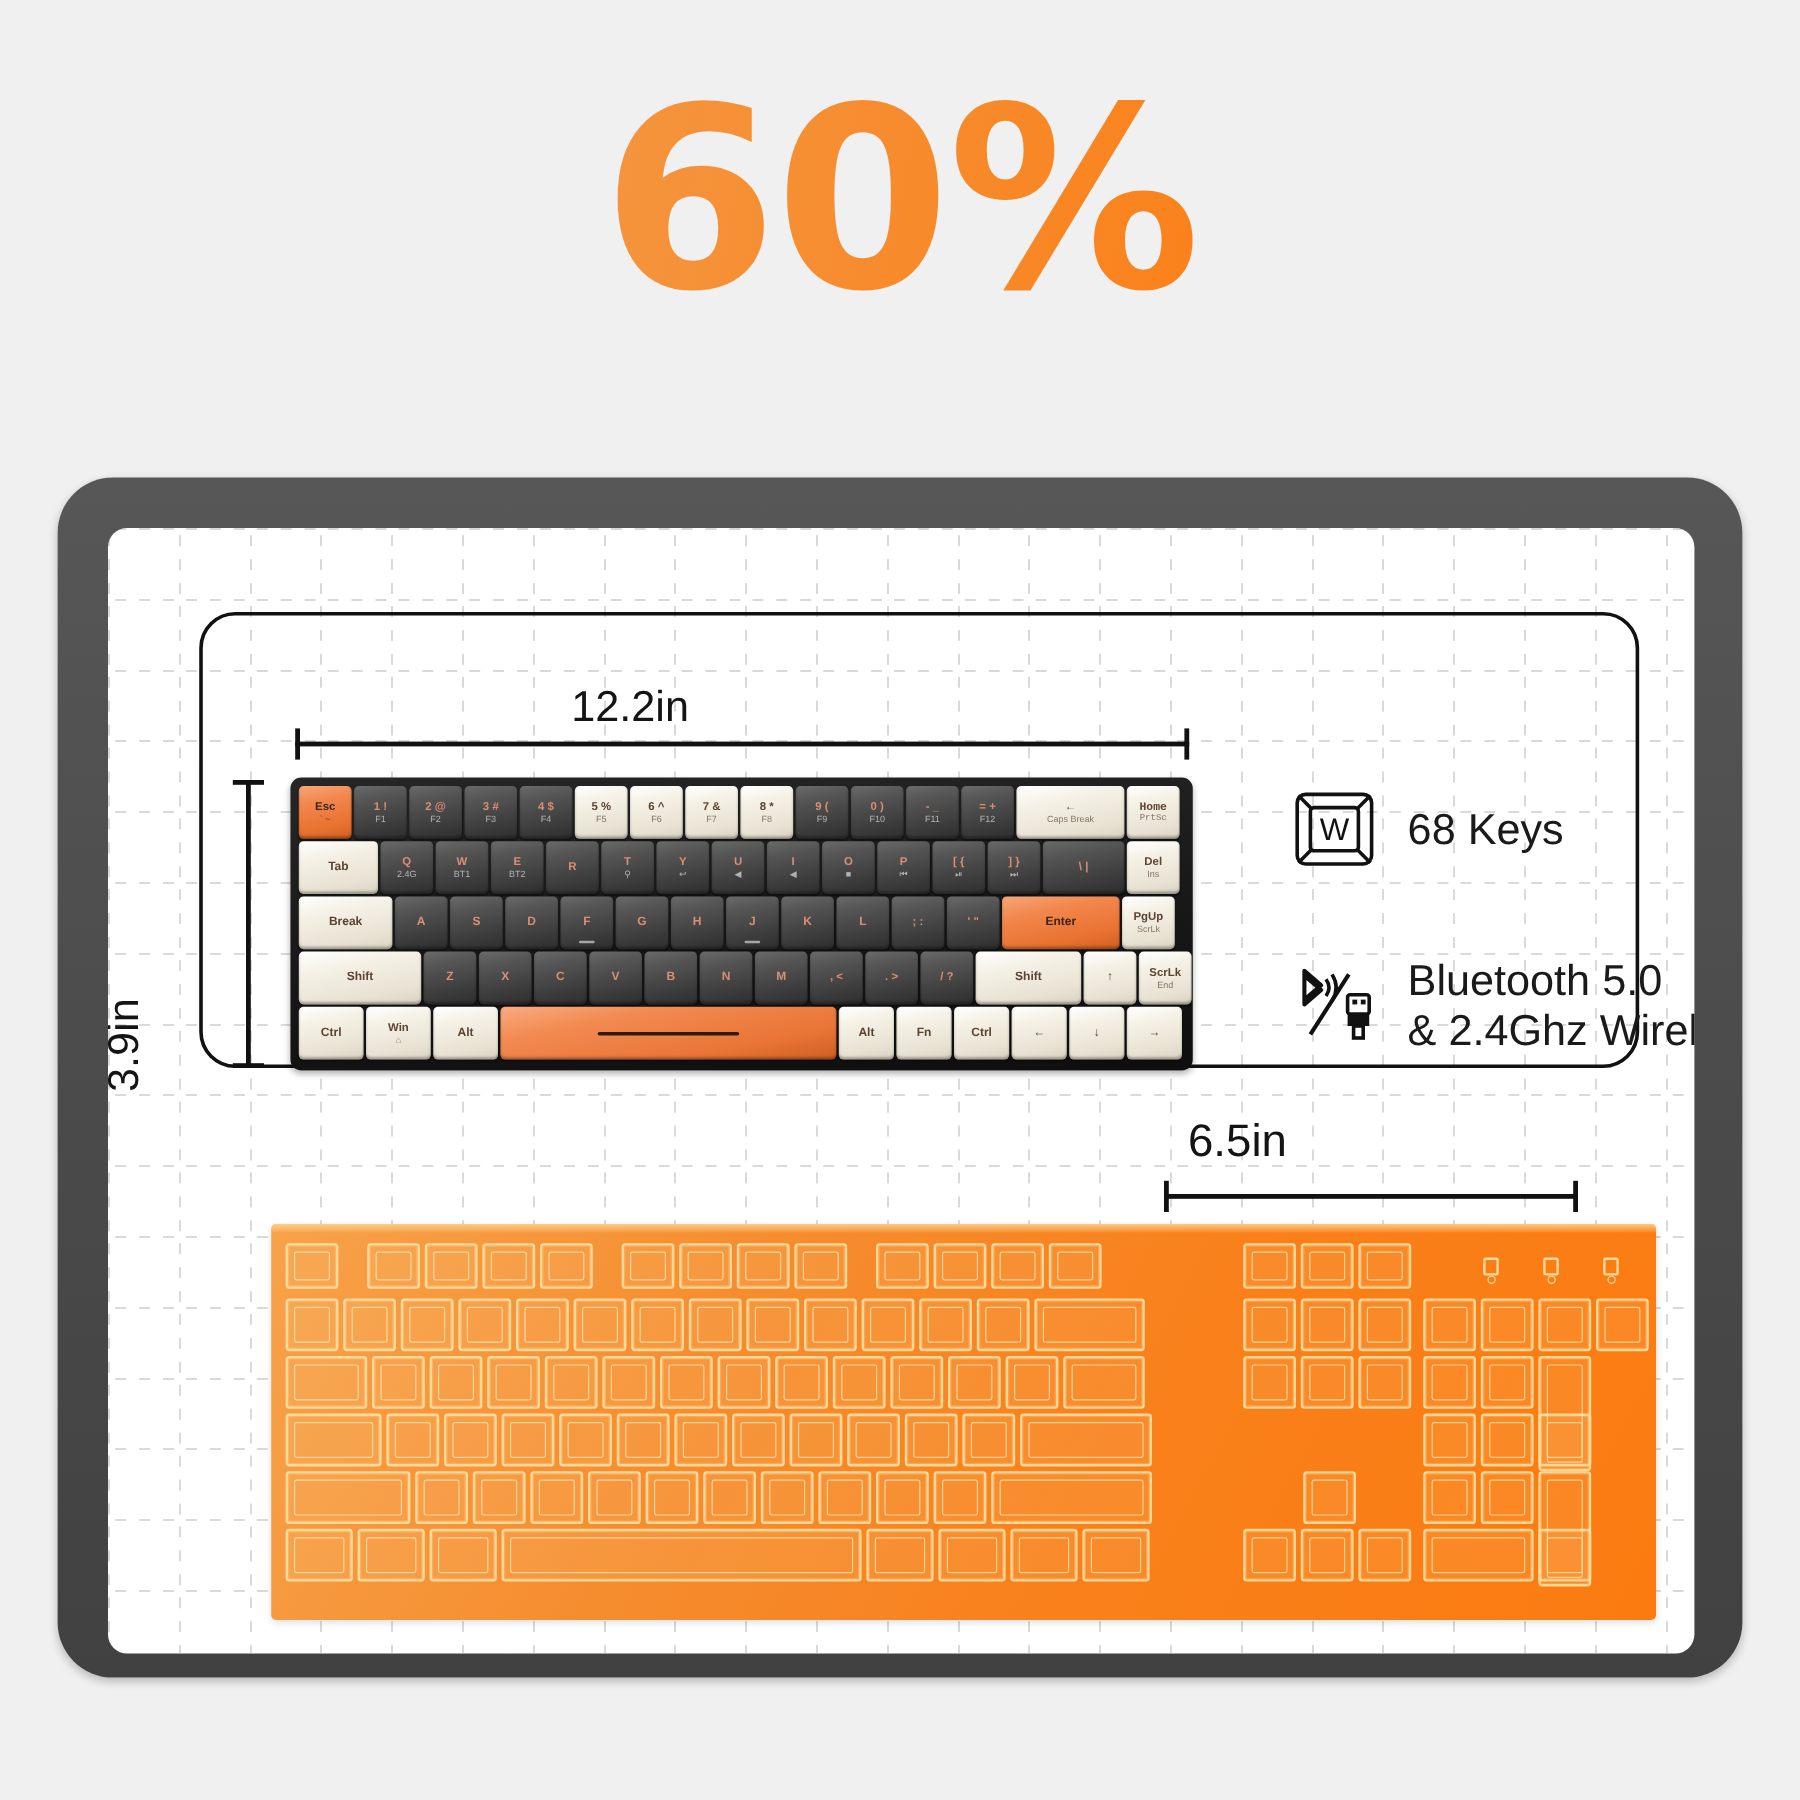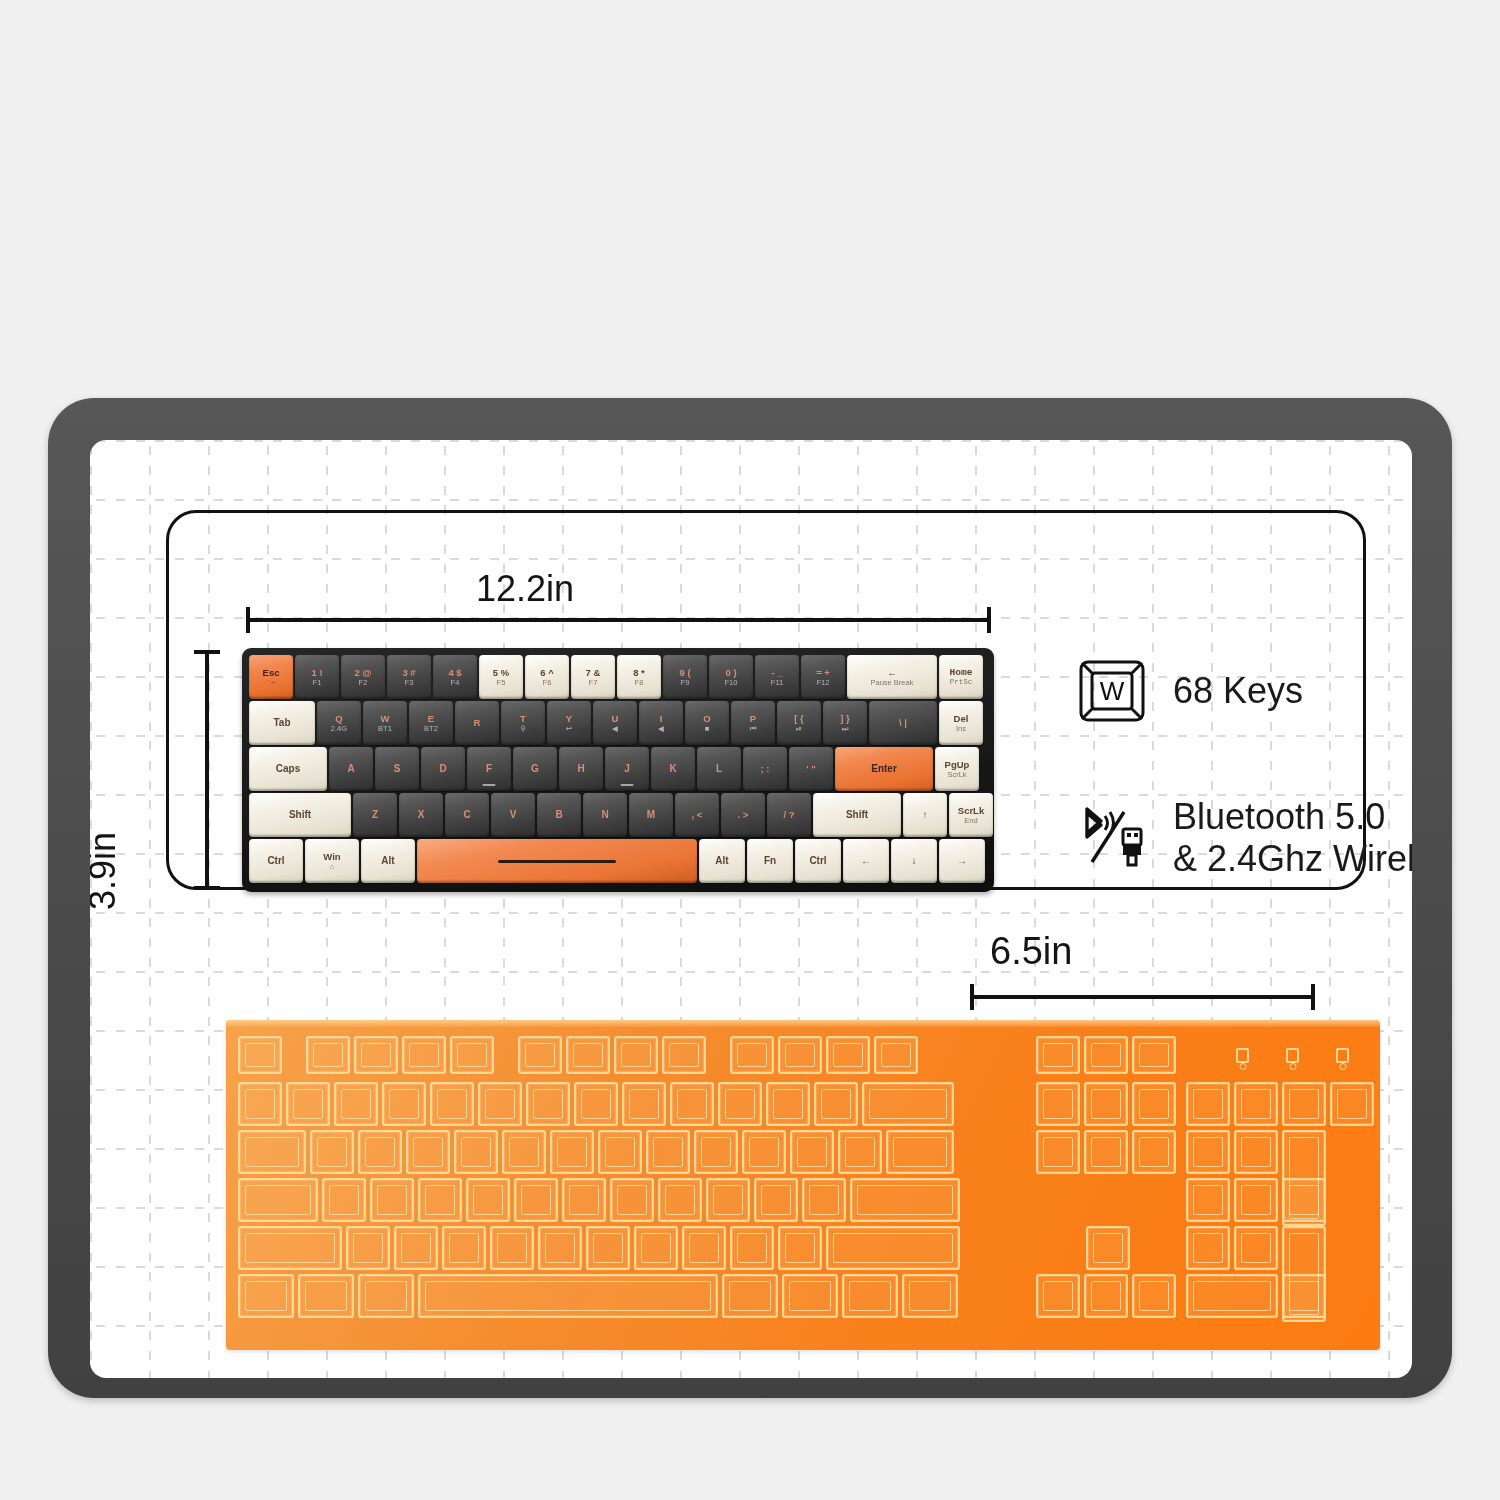--- a/index.html
+++ b/index.html
@@ -232,20 +232,21 @@
     content: ""; position: absolute; left: 50%; bottom: -9px; transform: translateX(-50%);
     width: 5px; height: 5px; border: 1.6px solid rgba(255,226,168,0.9); border-radius: 50%;
   }
 </style>
 </head>
 <body>
 
 <div id="page">
 
   <div class="headline-wrap">
+    <div class="big-percent">60%</div>
   </div>
 
   <div class="board-frame">
     <div class="board-inner">
       <div class="grid-bg"></div>
 
       <div class="top-panel"></div>
 
       <div class="dim-label" id="dim-width-label">12.2in</div>
       <div class="dim-rule-h" id="rule-width"></div>
@@ -305,21 +306,21 @@
             <div class="key k-dark" style="width: 44px;">
               <span class="top">- _</span>
               <span class="bot">F11</span>
             </div>
             <div class="key k-dark" style="width: 44px;">
               <span class="top">= +</span>
               <span class="bot">F12</span>
             </div>
             <div class="key k-cream" style="width: 90px;">
               <span class="top">←</span>
-              <span class="bot">Pause Break</span>
+              <span class="bot">Caps Break</span>
             </div>
             <div class="key k-cream" style="width: 44px; font-family: Liberation Mono, monospace;">
               <span class="top">Home</span>
               <span class="bot">PrtSc</span>
             </div>
           </div>
           <div class="kbrow">
             <div class="key k-cream" style="width: 66px;">
               <span class="mid">Tab</span>
             </div>
@@ -373,21 +374,21 @@
             <div class="key k-dark" style="width: 68px;">
               <span class="top">\ |</span>
             </div>
             <div class="key k-cream" style="width: 44px;">
               <span class="top">Del</span>
               <span class="bot">Ins</span>
             </div>
           </div>
           <div class="kbrow">
             <div class="key k-cream" style="width: 78px;">
-              <span class="mid">Caps</span>
+              <span class="mid">Break</span>
             </div>
             <div class="key k-dark" style="width: 44px;">
               <span class="mid">A</span>
             </div>
             <div class="key k-dark" style="width: 44px;">
               <span class="mid">S</span>
             </div>
             <div class="key k-dark" style="width: 44px;">
               <span class="mid">D</span>
             </div>

